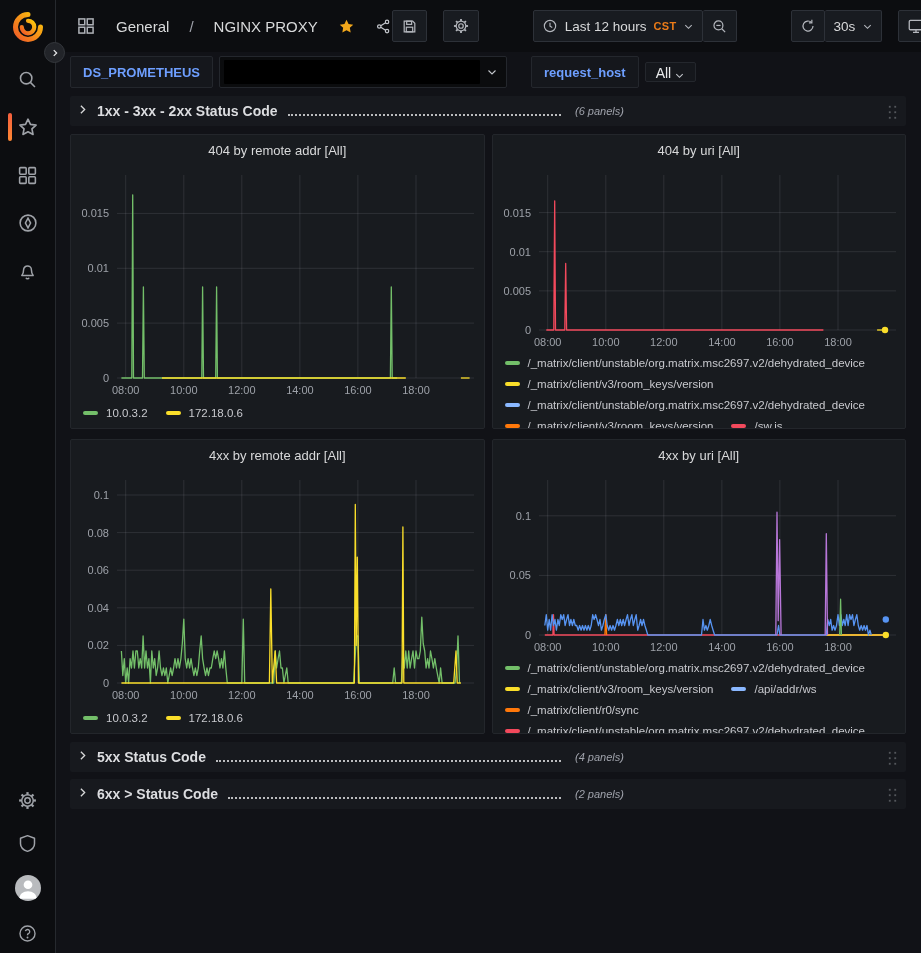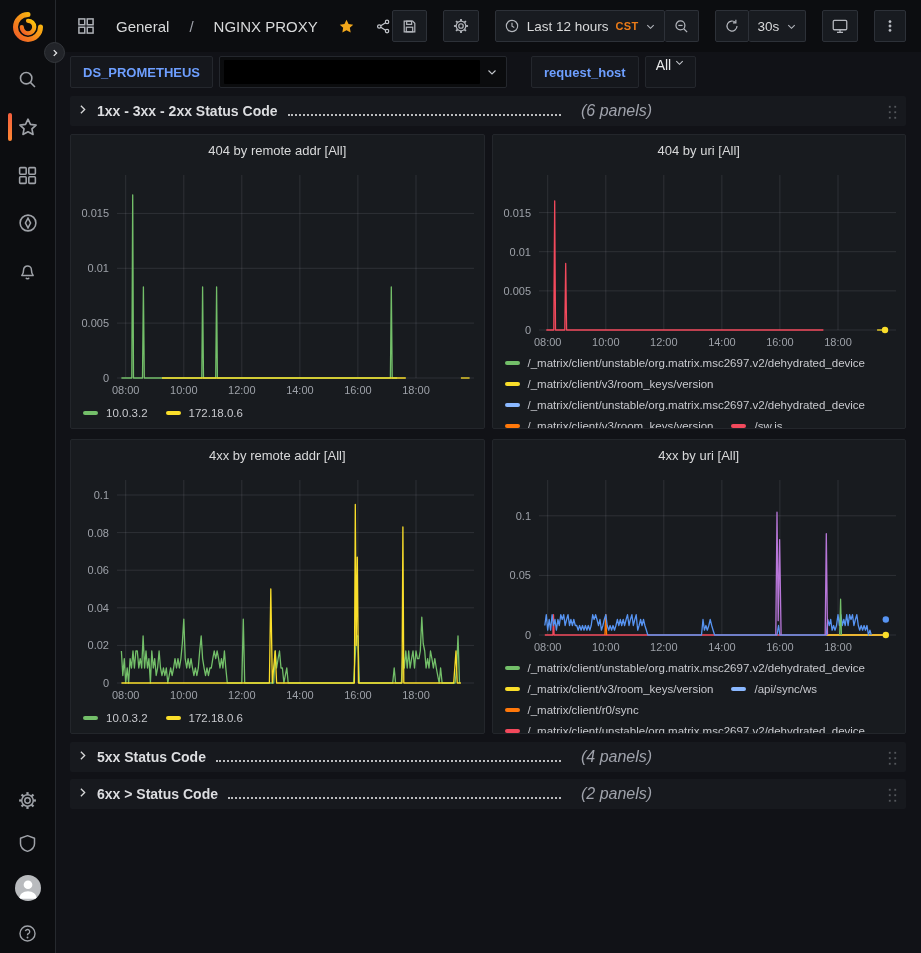--- a/index.html
+++ b/index.html
@@ -28,44 +28,44 @@
   .topbar { height:52px; flex:none; background:#0c0d10; display:flex; align-items:center;
     padding:0 26px 0 20px; }
   .crumbs { display:flex; align-items:center; gap:20px; }
   .crumb-text { font-size:15px; color:#d8d9da; cursor:pointer; white-space:nowrap; }
   .crumb-sep { color:#9fa2ab; font-size:15px; }
   .top-actions { margin-left:auto; display:flex; align-items:center; gap:16px; }
   .btn { height:32px; min-width:32px; padding:0 8px; background:#181b20; border:1px solid #2d3138;
     border-radius:2px; display:flex; align-items:center; justify-content:center; gap:7px;
     color:#d8d9da; font-size:13.5px; cursor:pointer; white-space:nowrap; }
   .btn svg { stroke:#b4b7bd; }
-  .btn-group { display:flex; }
+  .btn-group { display:flex;margin-left:38px; }
   .btn-group .btn + .btn { border-left:none; }
   .tz { color:#eb7b18; font-size:11px; font-weight:700; letter-spacing:.3px; }
   .kebab-btn { padding:0 4px; }
 
   
   .subbar { height:40px; flex:none; display:flex; align-items:center; gap:6px; padding:0 14px; background:#111217;}
   .var-label { height:32px; display:flex; align-items:center; padding:0 12px; background:#15171c;
     border:1px solid #24272d; border-radius:2px; color:#6e9fff; font-size:13px; font-weight:600; cursor:pointer; }
   .var-input { height:32px; width:288px; background:#0b0c0e; border:1px solid #24272d; border-radius:2px;
     display:flex; align-items:center; padding:0 8px 0 4px; cursor:pointer; margin-right:18px; }
   .redacted { flex:1; height:24px; background:#000; border-radius:1px; }
-  .var-value { height:32px; display:flex; align-items:flex-start; gap:3px; padding:0 10px; background:#15171c;
+  .var-value { height:20px; display:flex; align-items:flex-end; gap:3px; padding:0 10px; background:#15171c;
     border:1px solid #24272d; border-radius:2px; color:#e8e9ea; font-size:14px; cursor:pointer; }
 
   
   .scroll { flex:1; padding:2px 15px 0 14px; overflow:hidden; }
   .row-head { height:30px; display:flex; align-items:center; padding:0 8px 0 6px; border-radius:2px; cursor:pointer; }
   .row-head.collapsed { background:#17191e; }
   .rh-1 { margin-top:2px; } .rh-2 { margin-top:8px; } .rh-3 { margin-top:0; } .rh-4 { margin-top:7px; }
   .row-title-wrap { display:flex; align-items:baseline; width:472px; min-width:0; }
   .row-title { font-size:14px; font-weight:700; color:#dcdde0; margin-left:8px; white-space:nowrap; }
   .leader { flex:1; border-bottom:2px dotted rgba(216,217,218,.85); margin:0 0 3px 10px; height:10px; }
-  .row-count { font-style:italic; font-size:16px; color:#9fa2ab; margin-left:20px; }
+  .row-count { font-style:italic; font-size:11px; color:#9fa2ab; margin-left:14px; }
   .row-spacer { flex:1; }
   .drag-handle { width:11px; height:16px; cursor:grab;
     background-image:radial-gradient(circle, #53565b 1.1px, transparent 1.3px);
     background-size:5.5px 5.5px; background-position:0 1px; }
   .chev svg { stroke:#d8d9da; }
 
   .panels-grid { display:grid; grid-template-columns:1fr 1fr; gap:10px 7px; margin:8px 0; }
   .panel { height:295px; background:#181b1f; border:1px solid #23262b; border-radius:2px;
     display:flex; flex-direction:column; overflow:hidden; }
   .panel-title { height:30px; flex:none; display:flex; align-items:center; justify-content:center;
@@ -473,21 +473,21 @@
               <span class="legend-item">
                 <i class="swatch" style="background: rgb(115, 191, 105);"></i>
                 <span>/_matrix/client/unstable/org.matrix.msc2697.v2/dehydrated_device</span>
               </span>
               <span class="legend-item">
                 <i class="swatch" style="background: rgb(250, 222, 42);"></i>
                 <span>/_matrix/client/v3/room_keys/version</span>
               </span>
               <span class="legend-item">
                 <i class="swatch" style="background: rgb(138, 184, 255);"></i>
-                <span>/api/sync/ws</span>
+                <span>/api/addr/ws</span>
               </span>
               <span class="legend-item">
                 <i class="swatch" style="background: rgb(255, 120, 10);"></i>
                 <span>/_matrix/client/r0/sync</span>
               </span>
               <span class="legend-item">
                 <i class="swatch" style="background: rgb(242, 73, 92);"></i>
                 <span>/_matrix/client/unstable/org.matrix.msc2697.v2/dehydrated_device</span>
               </span>
             </div>

